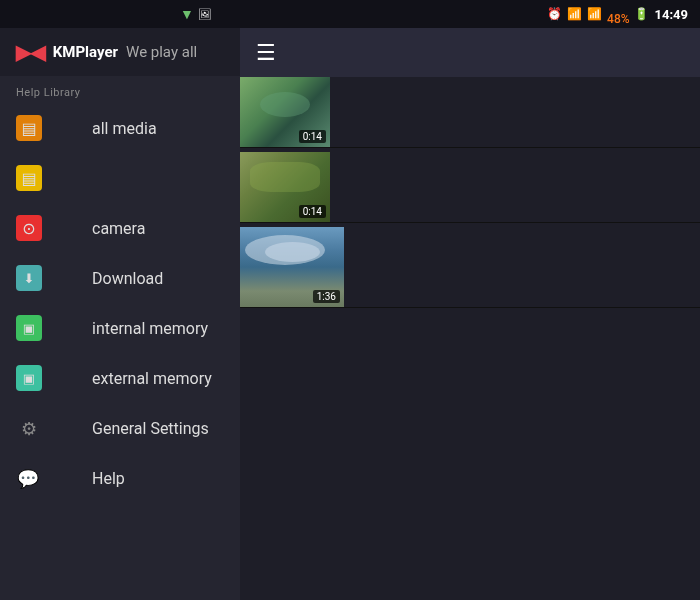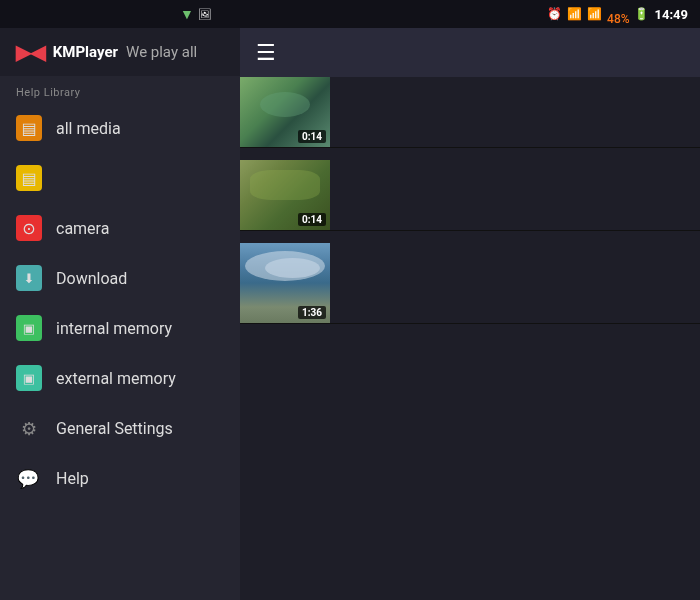--- a/index.html
+++ b/index.html
@@ -146,23 +146,22 @@
     .hamburger-icon {
       color: #fff;
       font-size: 22px;
       cursor: pointer;
     }
 
     
     .video-list {
       display: flex;
       flex-direction: column;
-      gap: 12px;
+      gap: 4px;
       flex: 1;
-      font-weight: bold;
     }
     .video-item {
       display: flex;
       align-items: stretch;
       border-bottom: 1px solid #111;
       cursor: pointer;
     }
     .video-thumb {
       width: 90px;
       height: 70px;
@@ -223,21 +222,21 @@
       top: 15px; left: 25px;
       width: 55px; height: 20px;
       background: rgba(200,215,230,0.6);
       border-radius: 50%;
     }
 
     
     .sidebar::-webkit-scrollbar { width: 4px; }
     .sidebar::-webkit-scrollbar-thumb { background: #444; border-radius: 2px; }
 
-    .menu-item-label { flex: 1; }
+    .menu-item-label { flex: 1; margin-left: 36px; }
   </style>
 </head>
 <body>
 
 <div class="status-bar">
   <div class="status-left">
     <span style="color:#6dbf6d;font-size:14px;">▼</span>
     <span style="color:#fff;font-size:11px;">🖼</span>
   </div>
   <div class="status-icons">
@@ -321,21 +320,21 @@
       </div>
 
       <div class="video-item">
         <div class="video-thumb">
           <div class="thumb-bg thumb2"></div>
           <span class="video-duration">0:14</span>
         </div>
       </div>
 
       <div class="video-item">
-        <div class="video-thumb" style="width:90px;height:80px;">
+        <div class="video-thumb" style="width:104px;height:80px;">
           <div class="thumb-bg thumb3" style="height:100%;"></div>
           <span class="video-duration">1:36</span>
         </div>
       </div>
 
     </div>
 
   </div>
 
 </div>

